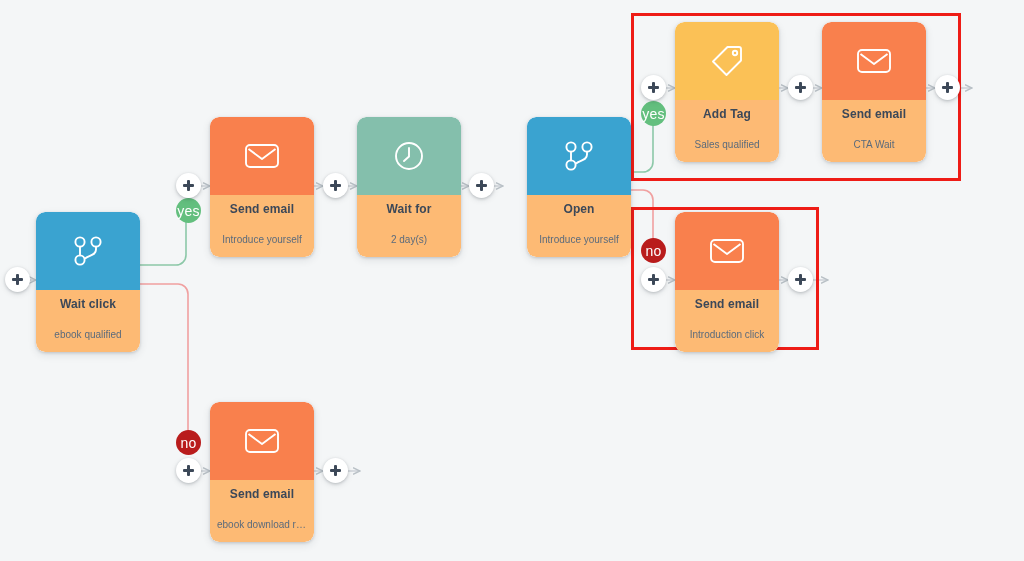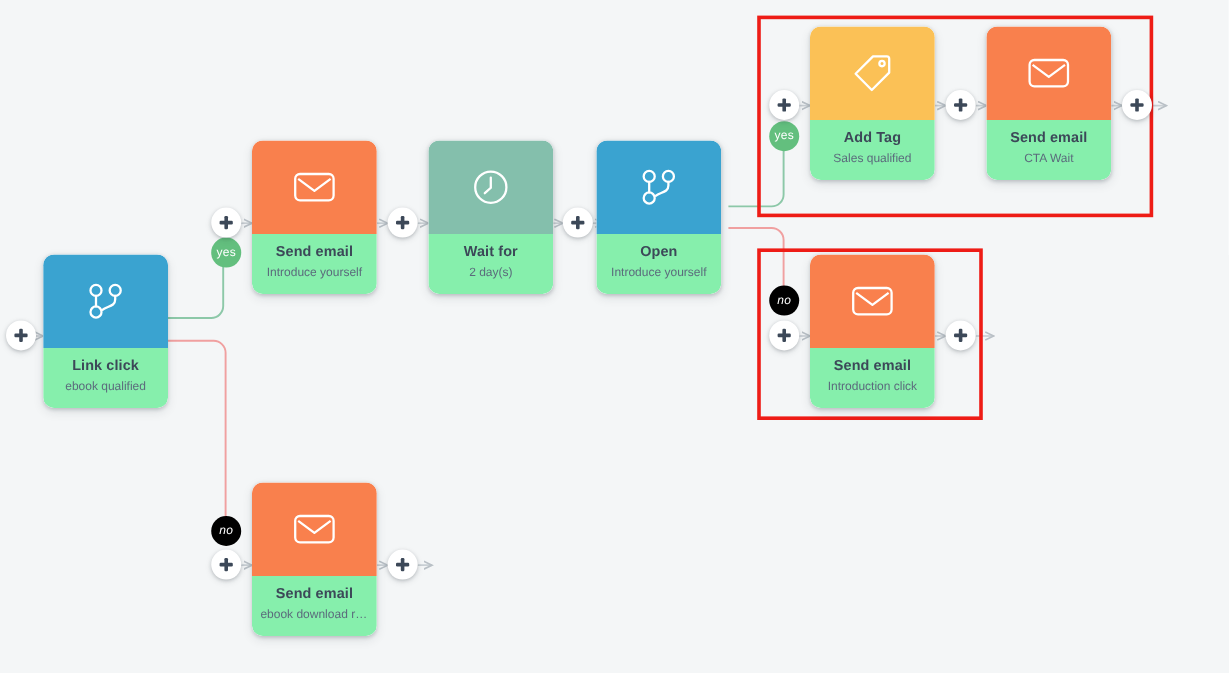--- a/index.html
+++ b/index.html
@@ -36,32 +36,32 @@
   .node-head {
     height: 78px;
     display: flex;
     align-items: center;
     justify-content: center;
     border-radius: 9px 9px 0 0;
   }
   .node-body {
     padding: 8px 4px 11px;
     text-align: center;
-    background: #86efac;
+    background: #fdba74;
     border-radius: 0 0 9px 9px;
   }
   .node-title {
     font-size: 12px;
     font-weight: bold;
     color: #3c4858;
     line-height: 1.15;
     letter-spacing: .1px;
   }
   .node-sub {
-    margin-top: 5px;
+    margin-top: 17px;
     font-size: 10px;
     color: #5b6b7c;
     line-height: 1.2;
     white-space: nowrap;
     overflow: hidden;
     text-overflow: ellipsis;
     padding: 0 3px;
   }
   .node-head svg { display: block; }
 
@@ -88,27 +88,27 @@
   .plus::after  { width: 3px; height: 11px; }
 
   
   .badge {
     position: absolute;
     width: 25px; height: 25px;
     border-radius: 50%;
     display: flex;
     align-items: center;
     justify-content: center;
-    font-size: 10px;
+    font-size: 14px;
     color: #ffffff;
     z-index: 8;
     letter-spacing: .2px;
   }
   .badge.yes { background: #63bf7e; }
-  .badge.no  { background: #000000; font-style: italic; }
+  .badge.no  { background: #b91c1c; }
 
   
   .highlight {
     position: absolute;
     border: 3px solid #ee1c16;
     background: transparent;
     z-index: 2;
   }
 </style>
 </head>
@@ -165,21 +165,21 @@
         <svg width="32" height="34" viewBox="0 0 32 34" fill="none" stroke="#ffffff" stroke-width="1.9" stroke-linecap="round">
           <circle cx="8" cy="8" r="4.6"></circle>
           <circle cx="24" cy="8" r="4.6"></circle>
           <circle cx="8" cy="26" r="4.6"></circle>
           <path d="M8 12.6 V21.4"></path>
           <path d="M24 12.6 v3 c0 6 -7 5.5 -10.6 8.6"></path>
         </svg>
       </span>
     </div>
     <div class="node-body">
-      <div class="node-title">Link click</div>
+      <div class="node-title">Wait click</div>
       <div class="node-sub">ebook qualified</div>
     </div>
   </div>
 
   <div class="node" style="left:210px; top:117px;">
     <div class="node-head" style="background:#f9804d;">
       <span>
         <svg width="36" height="28" viewBox="0 0 36 28" fill="none" stroke="#ffffff" stroke-width="1.9" stroke-linejoin="round">
           <rect x="2" y="3" width="32" height="22" rx="4"></rect>
           <path d="M4.5 7 L18 17 L31.5 7"></path>
@@ -200,21 +200,21 @@
           <path d="M16 8 V16.5 L11 21"></path>
         </svg>
       </span>
     </div>
     <div class="node-body">
       <div class="node-title">Wait for</div>
       <div class="node-sub">2 day(s)</div>
     </div>
   </div>
 
-  <div class="node" style="left:497px; top:117px;">
+  <div class="node" style="left:527px; top:117px;">
     <div class="node-head" style="background:#3aa3d0;">
       <span>
         <svg width="32" height="34" viewBox="0 0 32 34" fill="none" stroke="#ffffff" stroke-width="1.9" stroke-linecap="round">
           <circle cx="8" cy="8" r="4.6"></circle>
           <circle cx="24" cy="8" r="4.6"></circle>
           <circle cx="8" cy="26" r="4.6"></circle>
           <path d="M8 12.6 V21.4"></path>
           <path d="M24 12.6 v3 c0 6 -7 5.5 -10.6 8.6"></path>
         </svg>
       </span>

